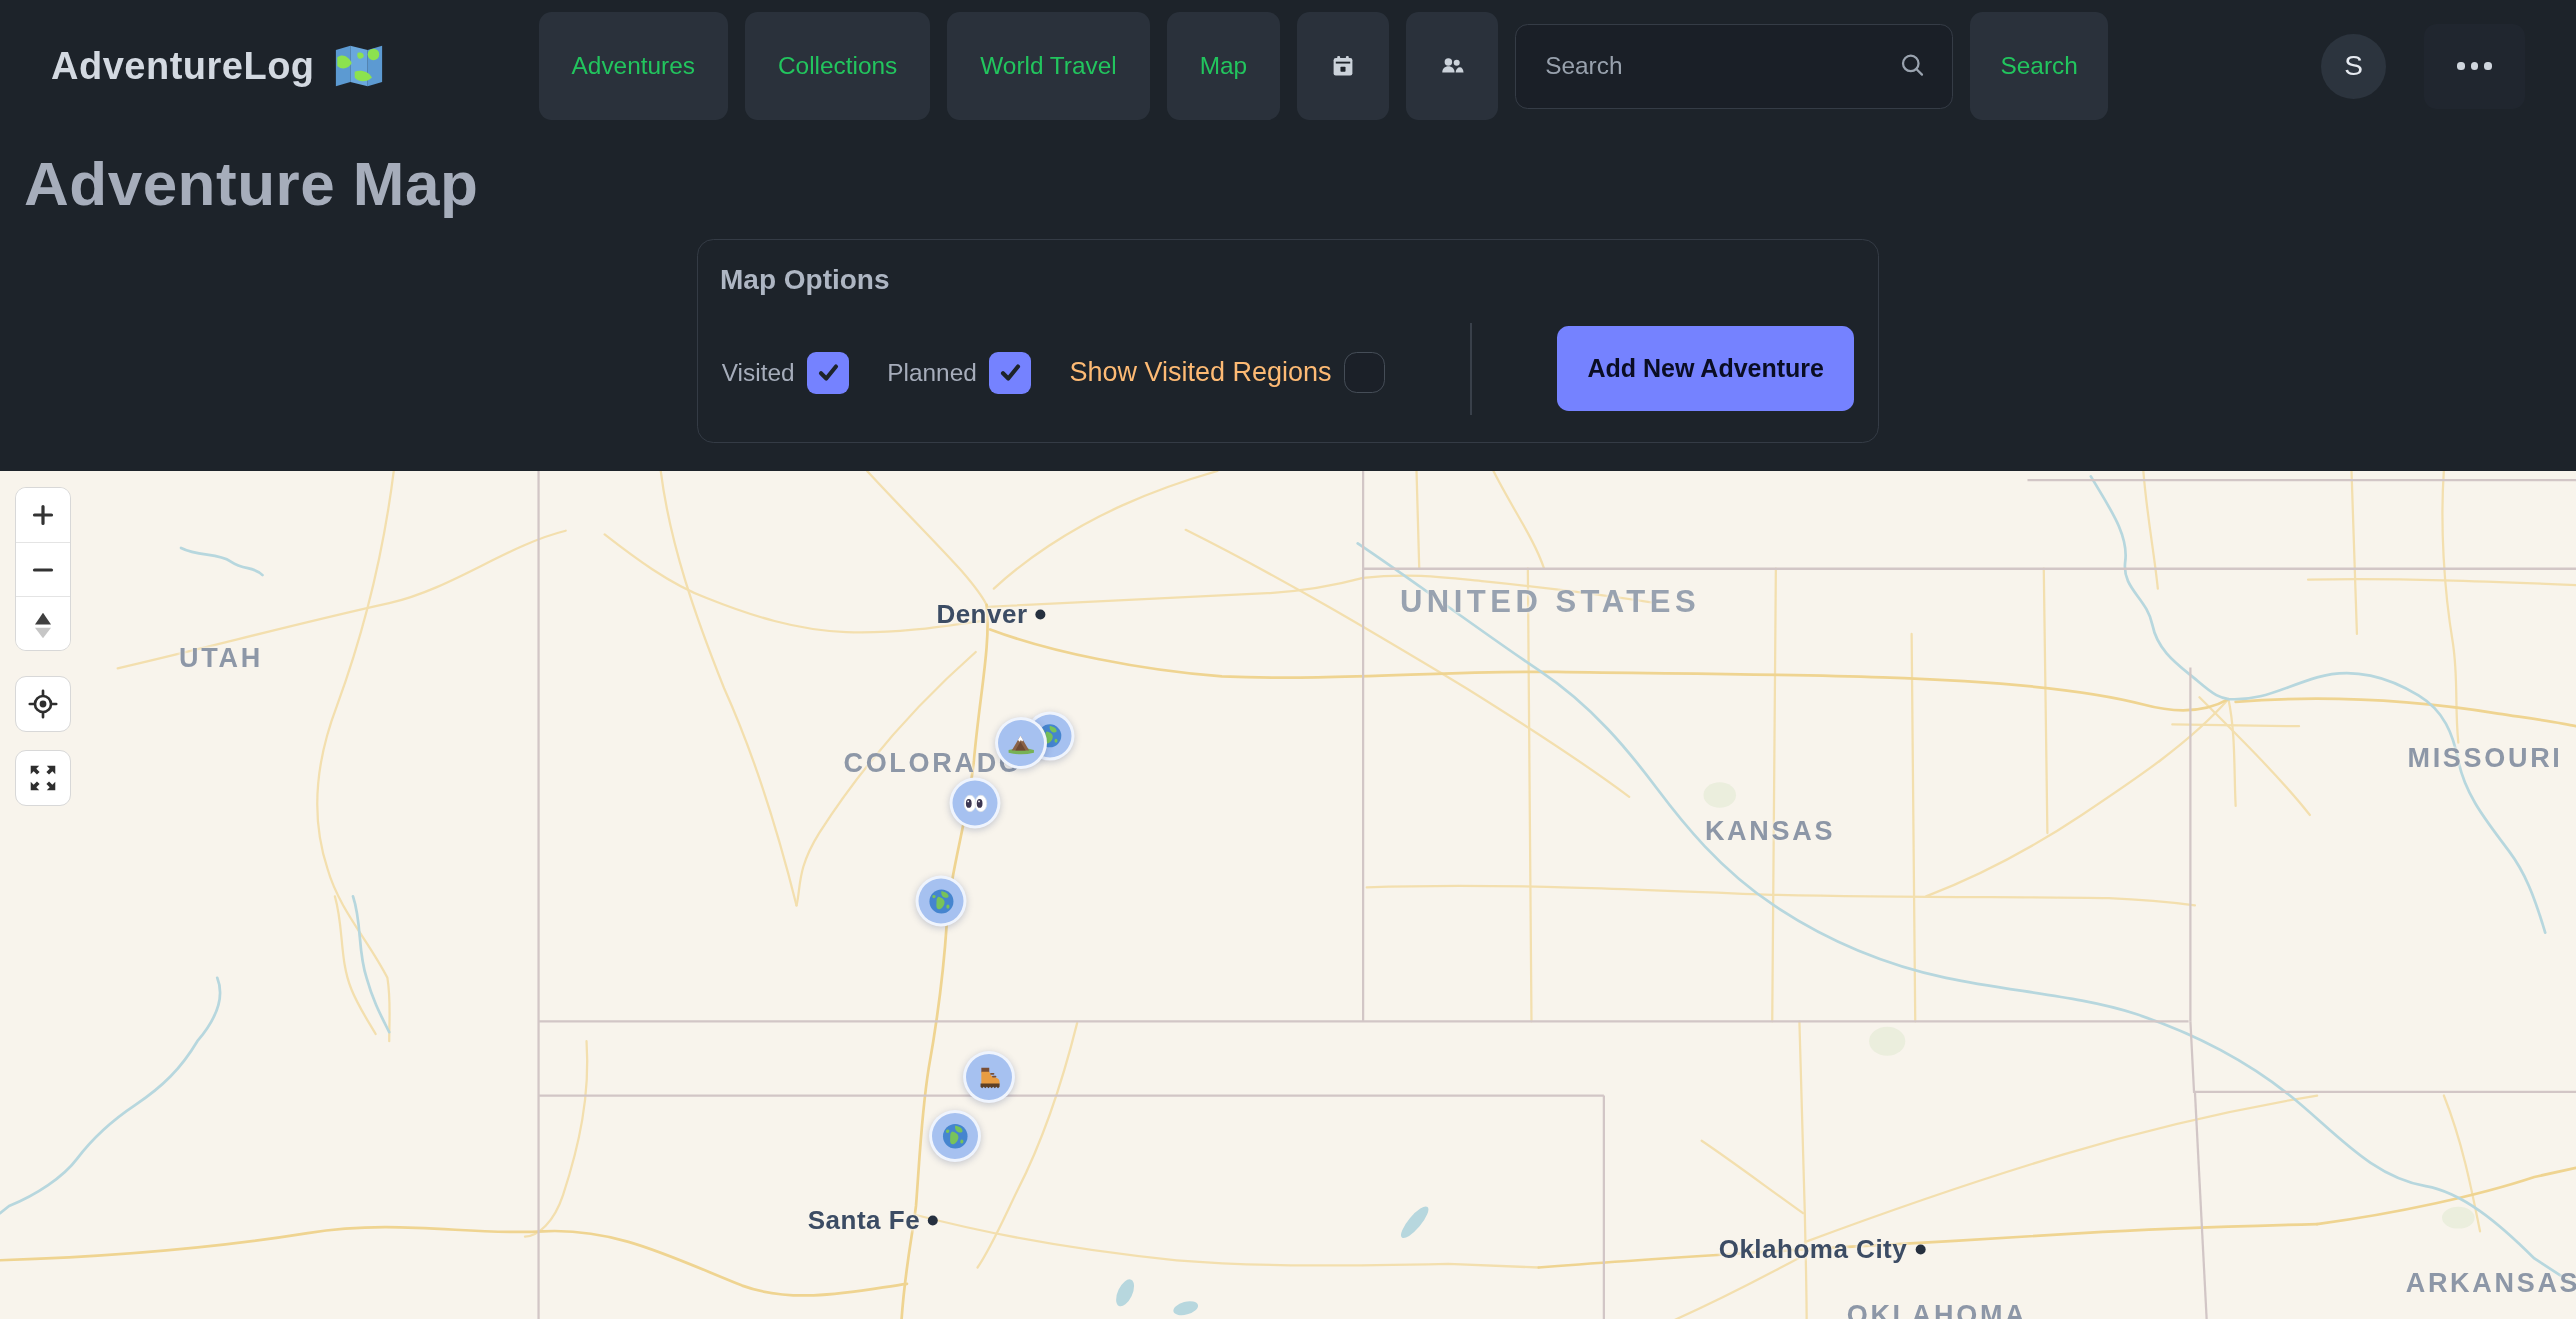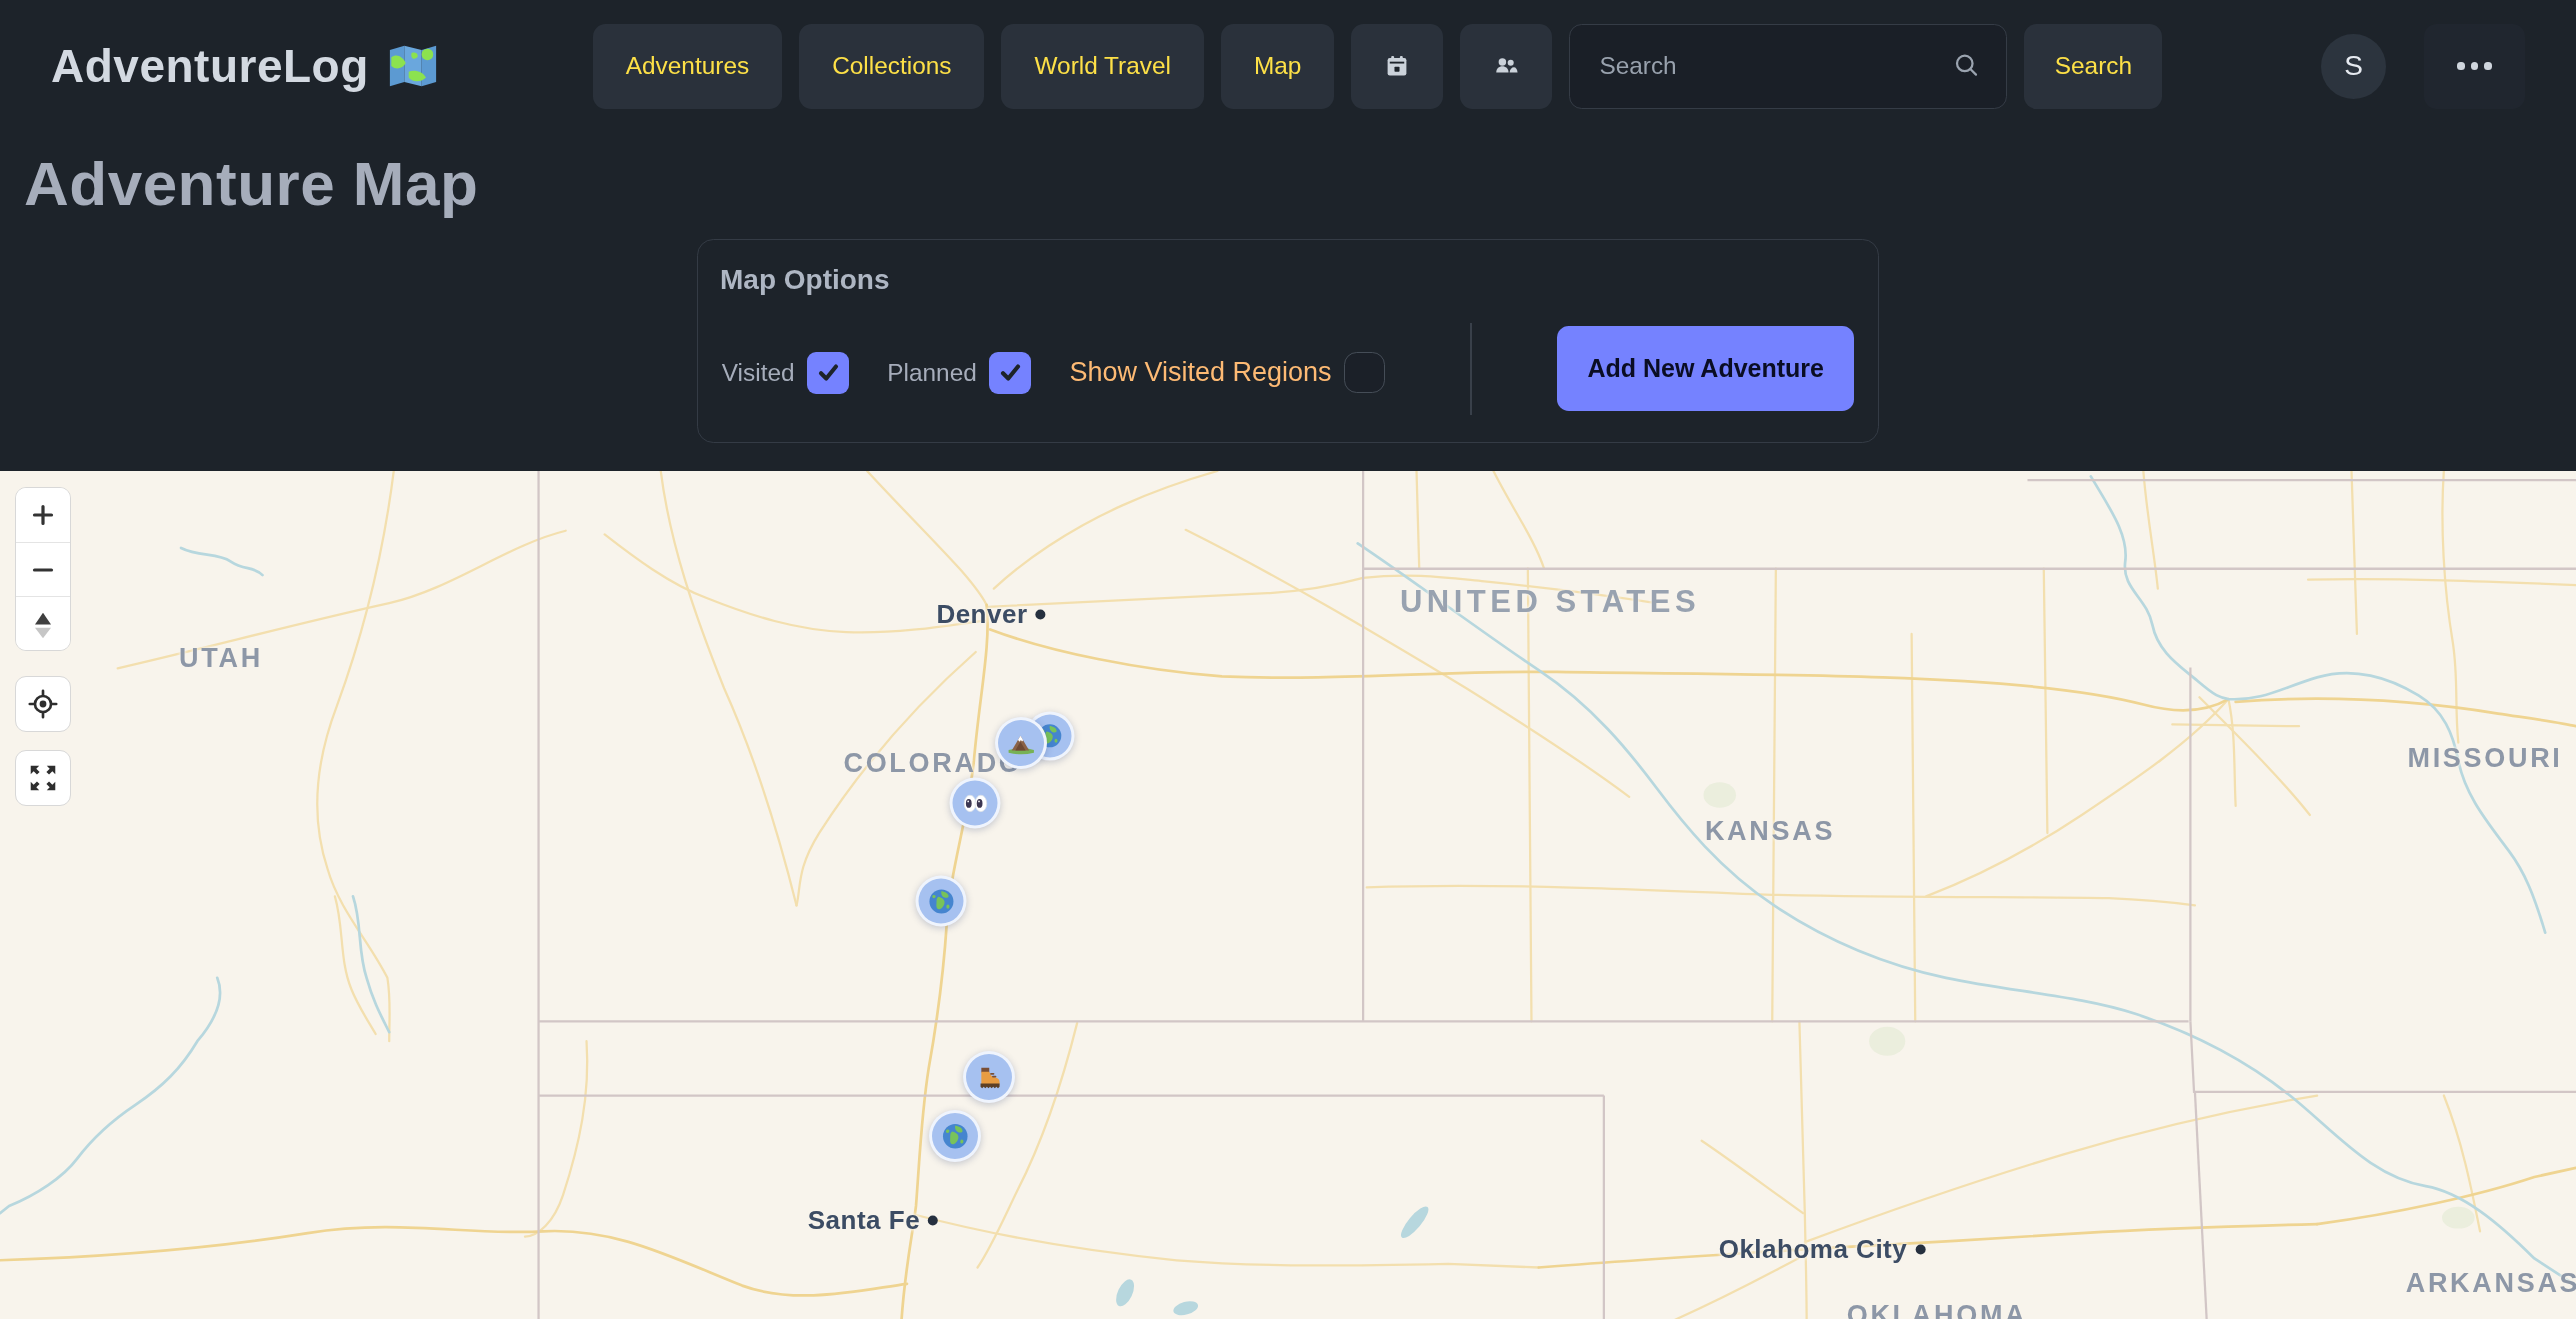--- a/index.html
+++ b/index.html
@@ -2,25 +2,25 @@
 <html style="font-size:14.5px"><head>
 <meta charset="utf-8">
 <style>
   * { margin:0; padding:0; box-sizing:border-box; }
   html,body { width:2576px; height:1320px; overflow:hidden; background:#1d232a;
     font-family:"Liberation Sans", sans-serif; }
 
   
   .app-header { display:flex; align-items:center; height:132px; padding:0 51px 0 51px; background:#1d232a; }
   .brand { display:flex; align-items:center; gap:18px; cursor:pointer; }
-  .brand-text { font-size:46px; font-weight:700; color:#d3d9e1; letter-spacing:0.5px; }
+  .brand-text { font-size:38px; font-weight:700; color:#d3d9e1; letter-spacing:0.5px; }
   .brand-icon { width:52px; height:52px; }
   .nav-group { display:flex; align-items:center; gap:17px; margin-left:154px; }
-  .nav-btn { height:85px; padding:0 33px; border:none; border-radius:12.7px; background:#2a313b;
-    color:#fde047; font-size:24.4px; font-family:inherit; cursor:pointer; display:flex; align-items:center; justify-content:center; }
+  .nav-btn { height:108px; padding:0 33px; border:none; border-radius:12.7px; background:#2a313b;
+    color:#22c55e; font-size:24.4px; font-family:inherit; cursor:pointer; display:flex; align-items:center; justify-content:center; }
   .icon-btn { width:92px; }
   .icon-btn svg { width:38px; height:38px; }
   .search-wrap { position:relative; margin-left:17px; }
   .search-input { width:438px; height:85px; background:#1a1f27; border:1.8px solid #353c46; border-radius:12.7px;
     color:#cdd3db; font-size:24.4px; font-family:inherit; padding:0 81px 0 29px; outline:none; }
   .search-input::placeholder { color:#98a1ad; }
   .search-glyph { position:absolute; right:25px; top:50%; transform:translateY(-50%); width:31px; height:31px; }
   .search-btn { margin-left:17px; width:138px; }
   .right-group { margin-left:auto; display:flex; align-items:center; gap:38px; }
   .avatar { width:65px; height:65px; border-radius:50%; background:#2c343e; color:#e6eaf0;

